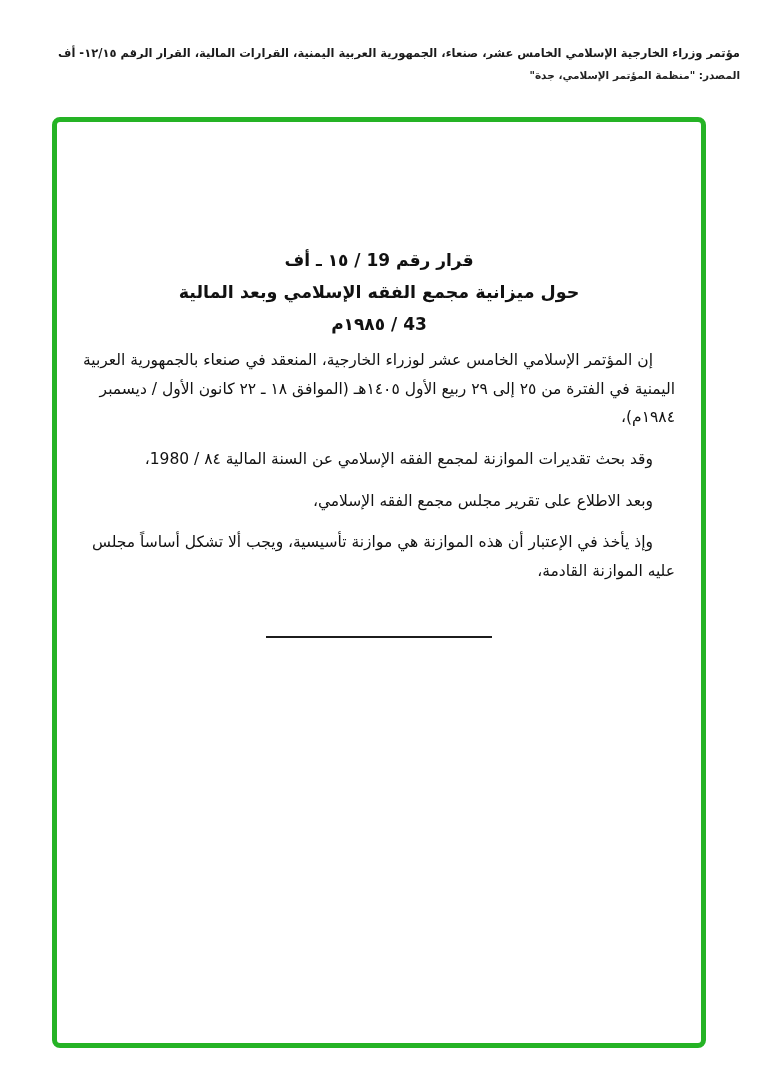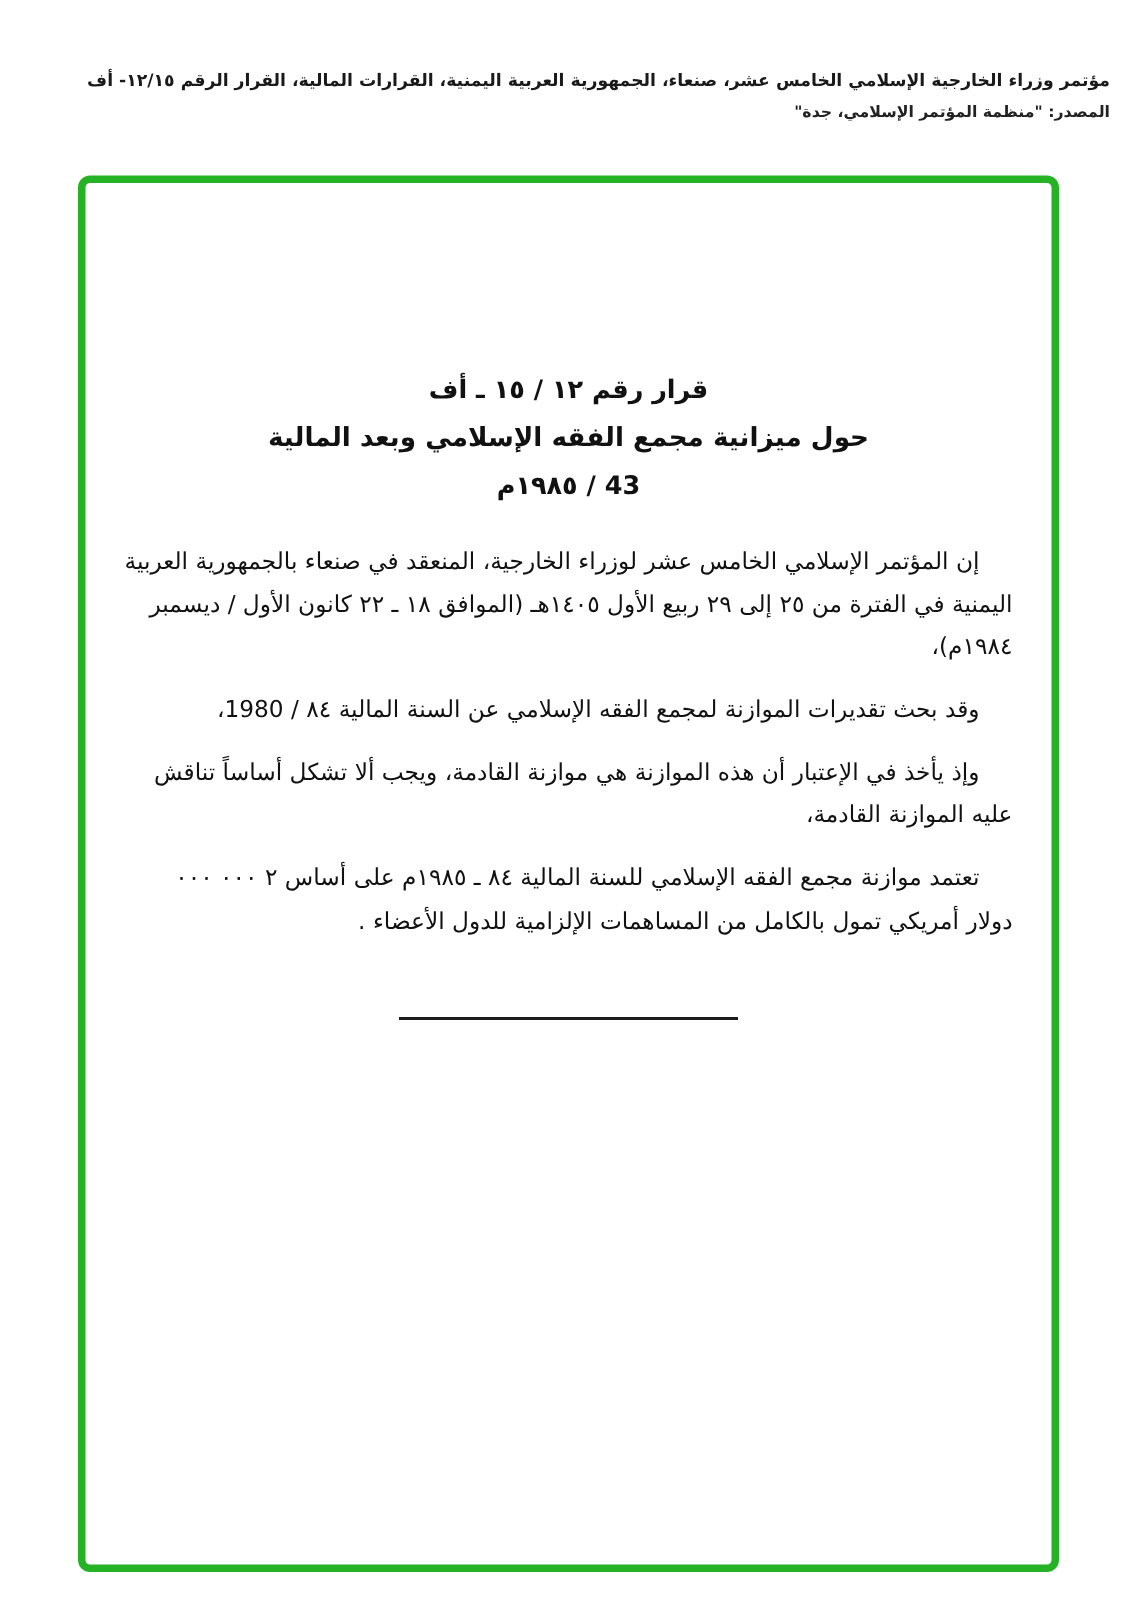--- a/index.html
+++ b/index.html
@@ -57,21 +57,21 @@
     margin-bottom: 12px;
   }
   .doc-title .t2 {
     font-size: 17.5px;
     margin-bottom: 12px;
   }
   .doc-title .t3 {
     font-size: 17px;
   }
   .doc-body {
-    margin-top: 26px;
+    margin-top: 12px;
     color: #111;
     font-size: 15.5px;
     line-height: 1.85;
     text-align: right;
   }
   .doc-body p {
     margin-bottom: 13px;
     text-indent: 22px;
   }
   .doc-body p.last {
@@ -90,29 +90,29 @@
 <div class="page">
 
   <header class="scan-header">
     <div class="line1">مؤتمر وزراء الخارجية الإسلامي الخامس عشر، صنعاء، الجمهورية العربية اليمنية، القرارات المالية، القرار الرقم ١٢/١٥- أف</div>
     <div class="line2">المصدر:  "منظمة المؤتمر الإسلامي، جدة"</div>
   </header>
 
   <section class="green-box" style="border-color: rgb(37, 179, 37);">
 
     <div class="doc-title">
-      <div class="t1">قرار رقم ١٢ / ١٥ ـ أف</div>
+      <div class="t1">قرار رقم 19 / ١٥ ـ أف</div>
       <div class="t2">حول ميزانية مجمع الفقه الإسلامي وبعد المالية</div>
       <div class="t3">43 / ١٩٨٥م</div>
     </div>
 
     <div class="doc-body">
       <p>إن المؤتمر الإسلامي الخامس عشر لوزراء الخارجية، المنعقد في صنعاء بالجمهورية العربية اليمنية في الفترة من ٢٥ إلى ٢٩ ربيع الأول ١٤٠٥هـ (الموافق ١٨ ـ ٢٢ كانون الأول / ديسمبر ١٩٨٤م)،</p>
       <p>وقد بحث تقديرات الموازنة لمجمع الفقه الإسلامي عن السنة المالية ٨٤ / 1980،</p>
-      <p>وإذ يأخذ في الإعتبار أن هذه الموازنة هي موازنة القادمة، ويجب ألا تشكل أساساً تناقش عليه الموازنة القادمة،</p>
-      <p class="last">تعتمد موازنة مجمع الفقه الإسلامي للسنة المالية ٨٤ ـ ١٩٨٥م على أساس ٢ ٠٠٠ ٠٠٠ دولار أمريكي تمول بالكامل من المساهمات الإلزامية للدول الأعضاء .</p>
+      <p>وبعد الاطلاع على تقرير مجلس مجمع الفقه الإسلامي،</p>
+      <p>وإذ يأخذ في الإعتبار أن هذه الموازنة هي موازنة تأسيسية، ويجب ألا تشكل أساساً مجلس عليه الموازنة القادمة،</p>
     </div>
 
     <hr class="divider">
 
   </section>
 
 </div>
 
 </body></html>

